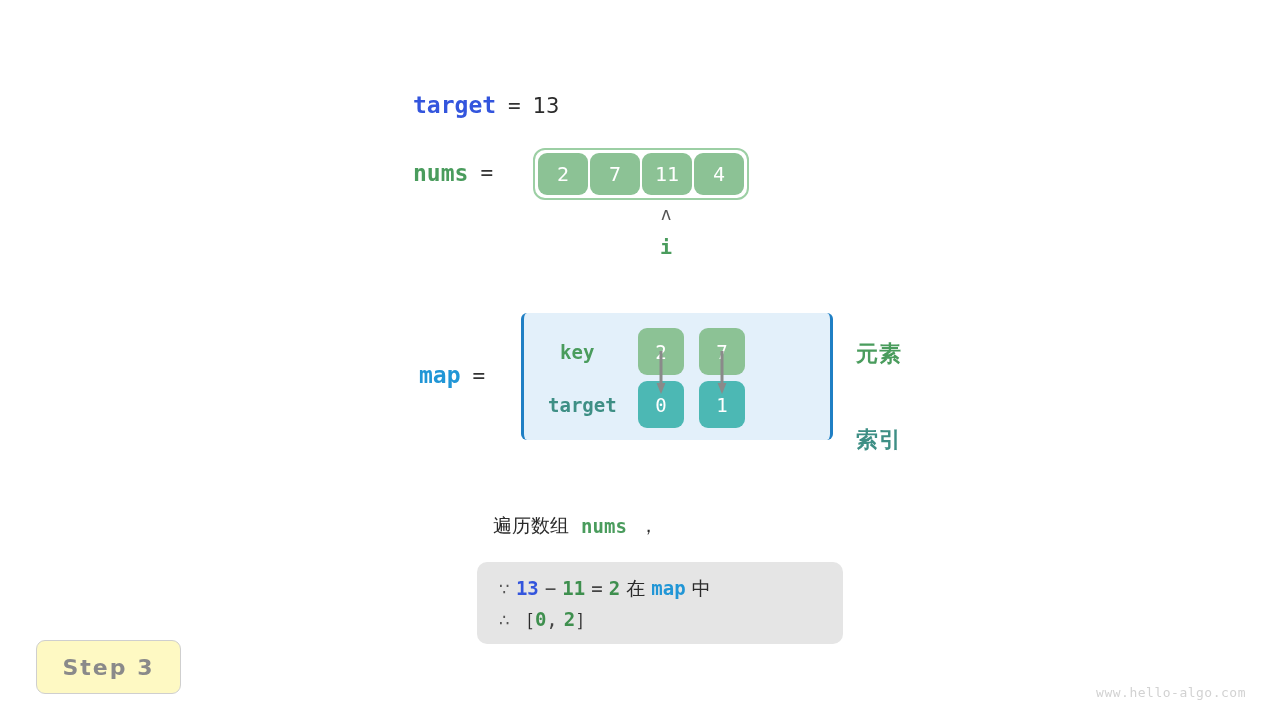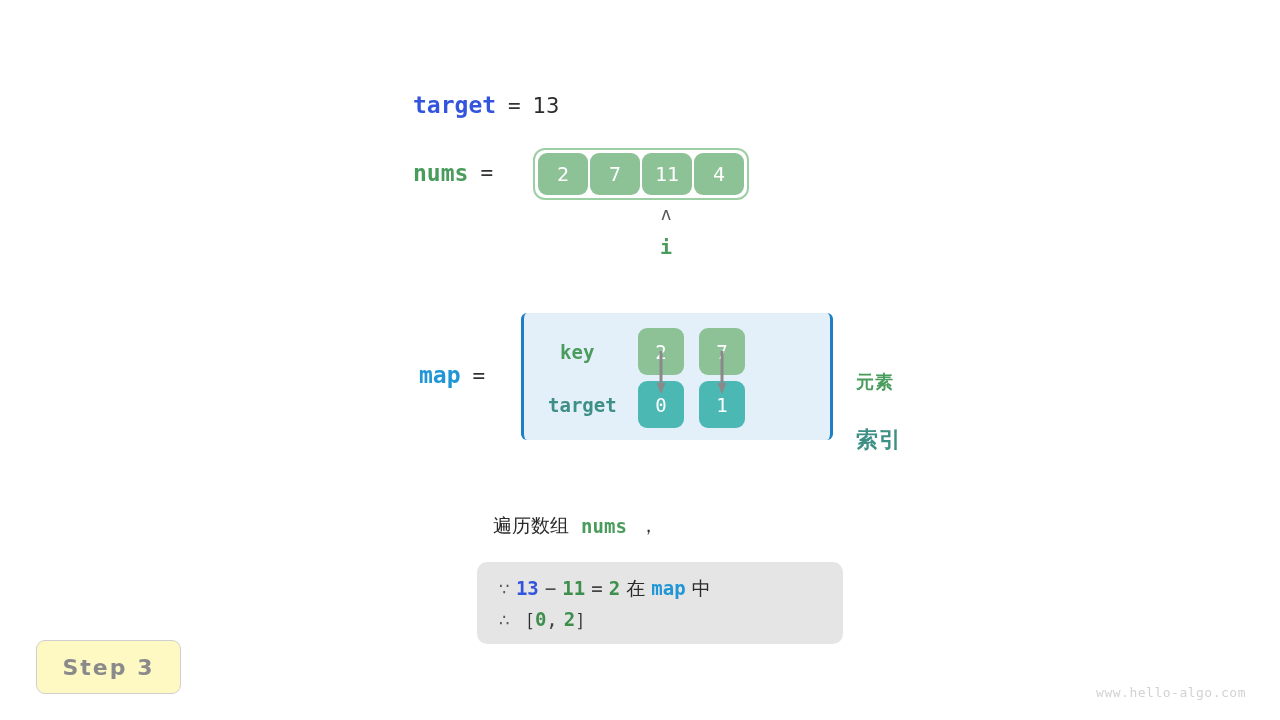--- a/index.html
+++ b/index.html
@@ -171,25 +171,24 @@
   }
   .map-arrow.a0 { left: 131px; }
   .map-arrow.a1 { left: 192px; }
 
   
   #side-label-element {
     position: absolute;
     left: 856px;
     top: 339px;
     font-family: "DejaVu Sans", sans-serif;
-    font-size: 18px;
+    font-size: 22px;
     font-weight: bold;
     color: #4a9c5d;
     letter-spacing: 1px;
-    margin-top: 31px;
   }
   #side-label-index {
     position: absolute;
     left: 856px;
     top: 391px;
     font-family: "DejaVu Sans", sans-serif;
     font-size: 22px;
     font-weight: bold;
     color: #3e8f85;
     letter-spacing: 1px;

